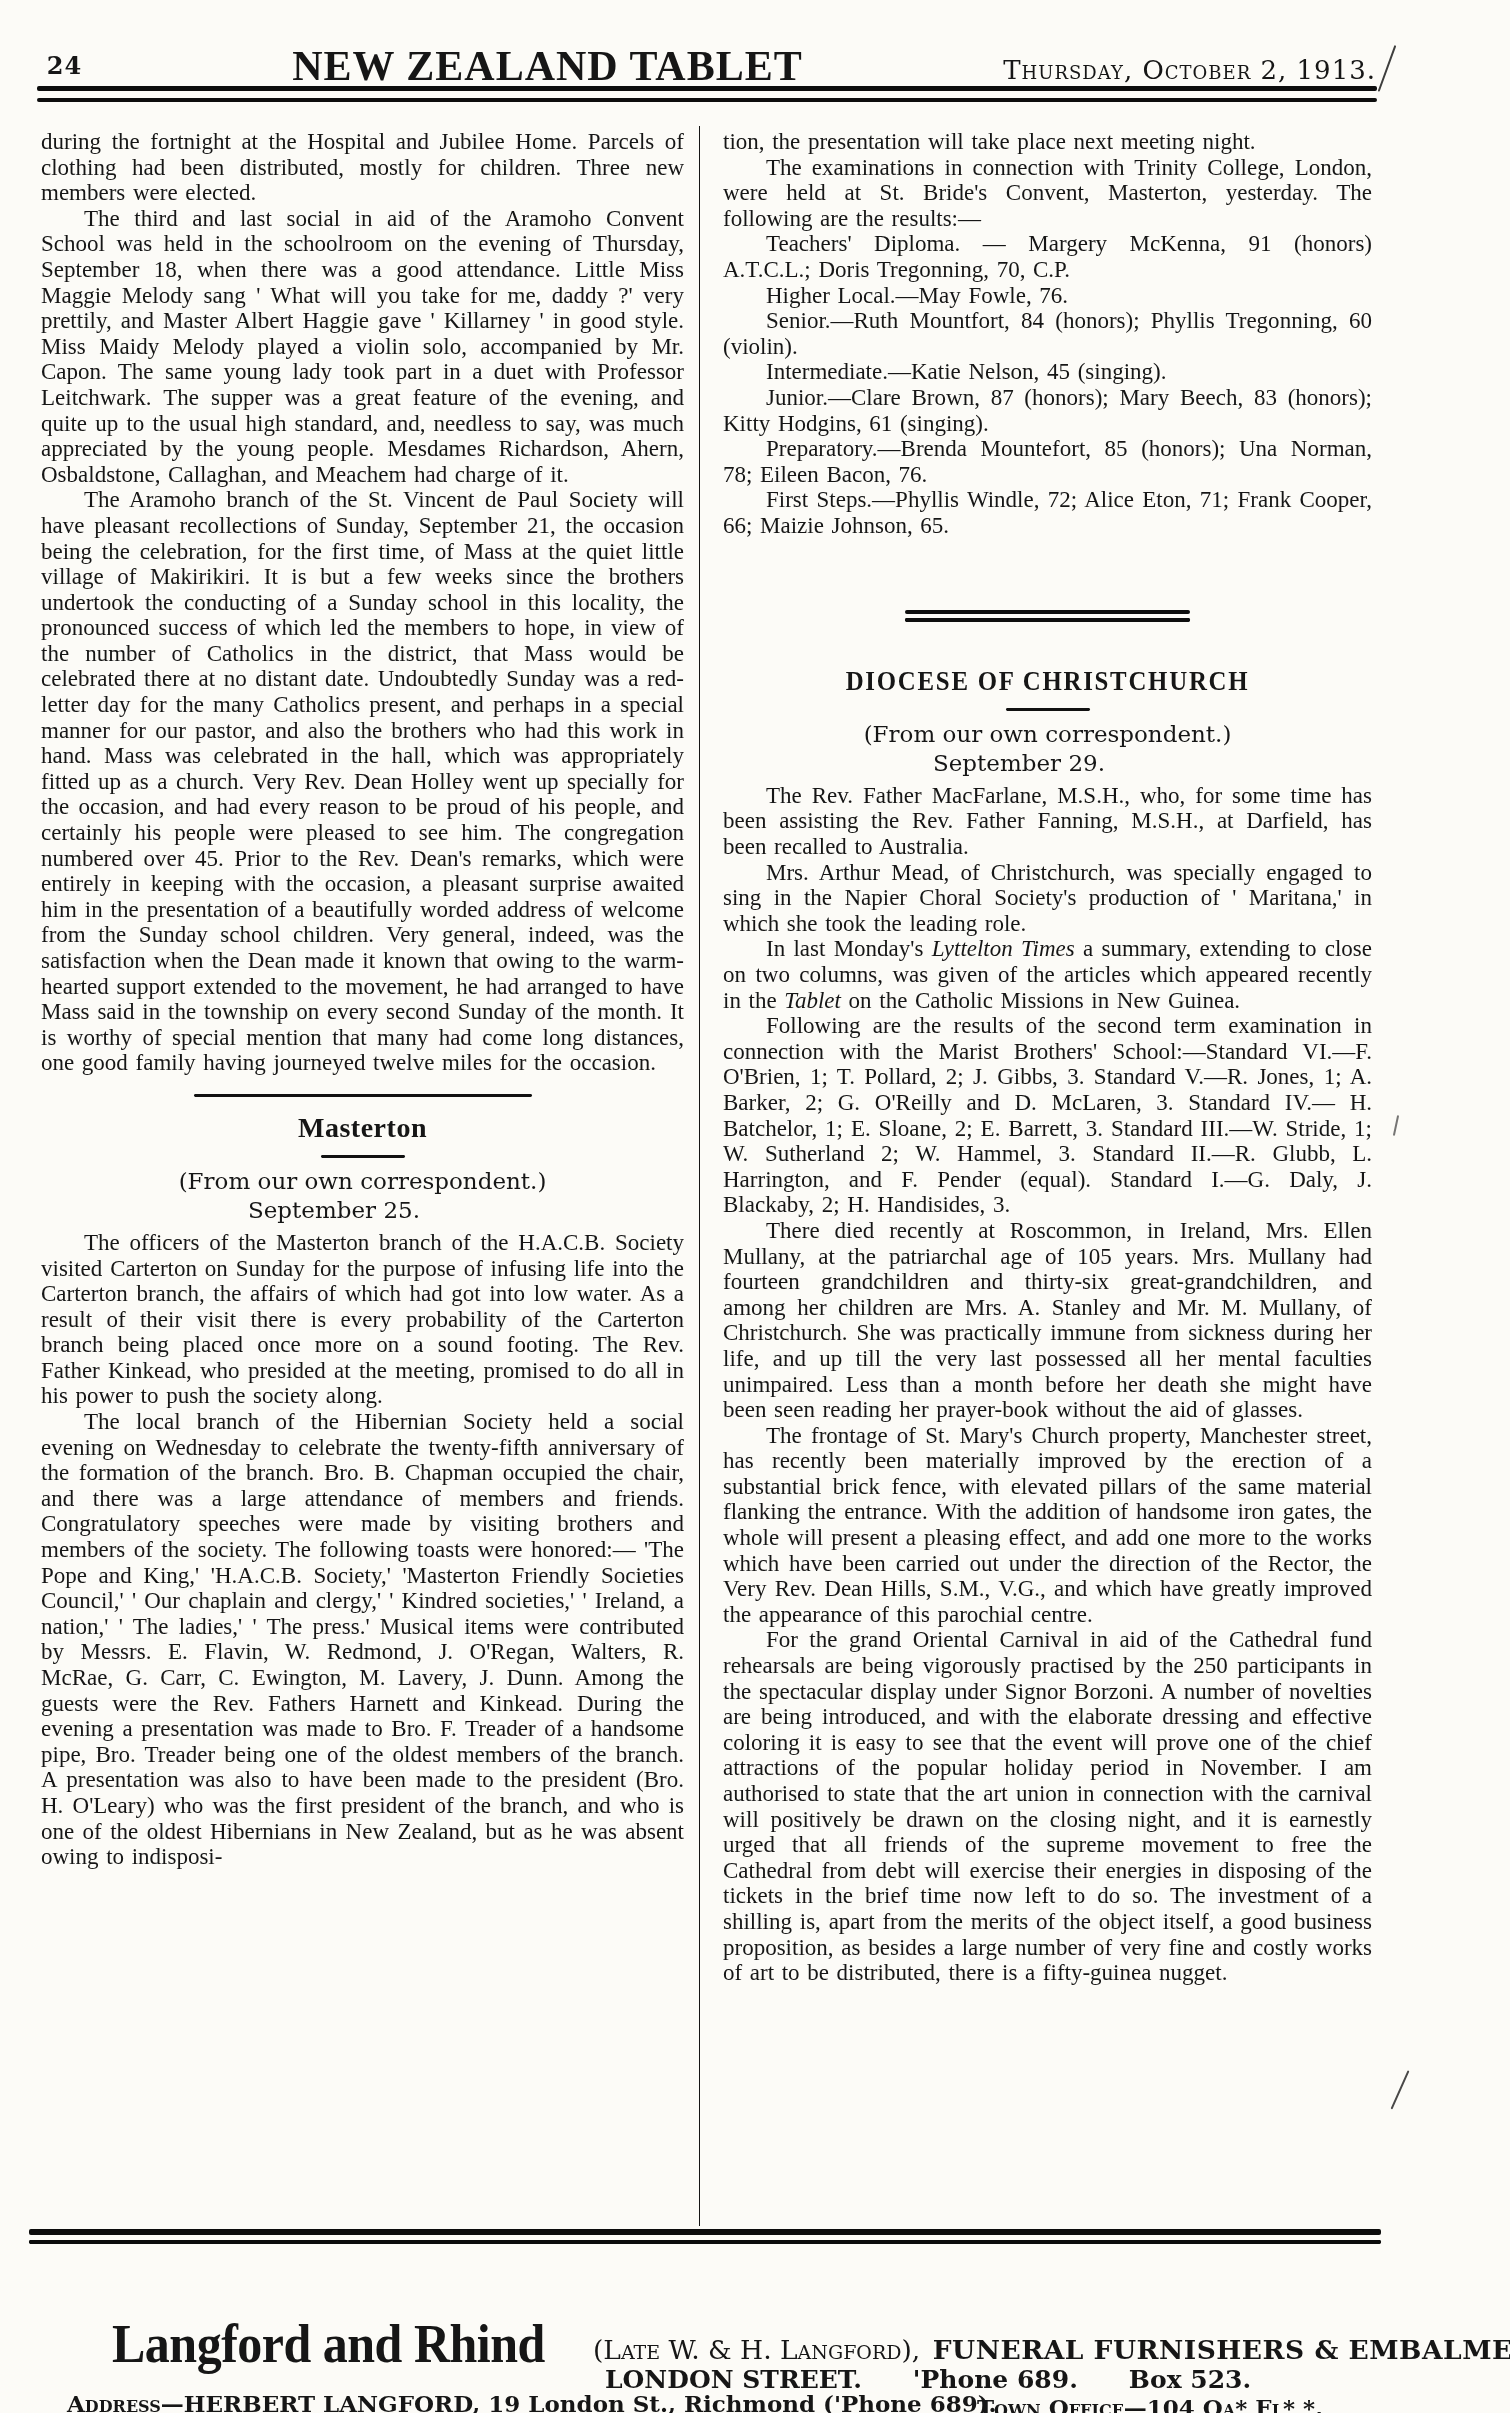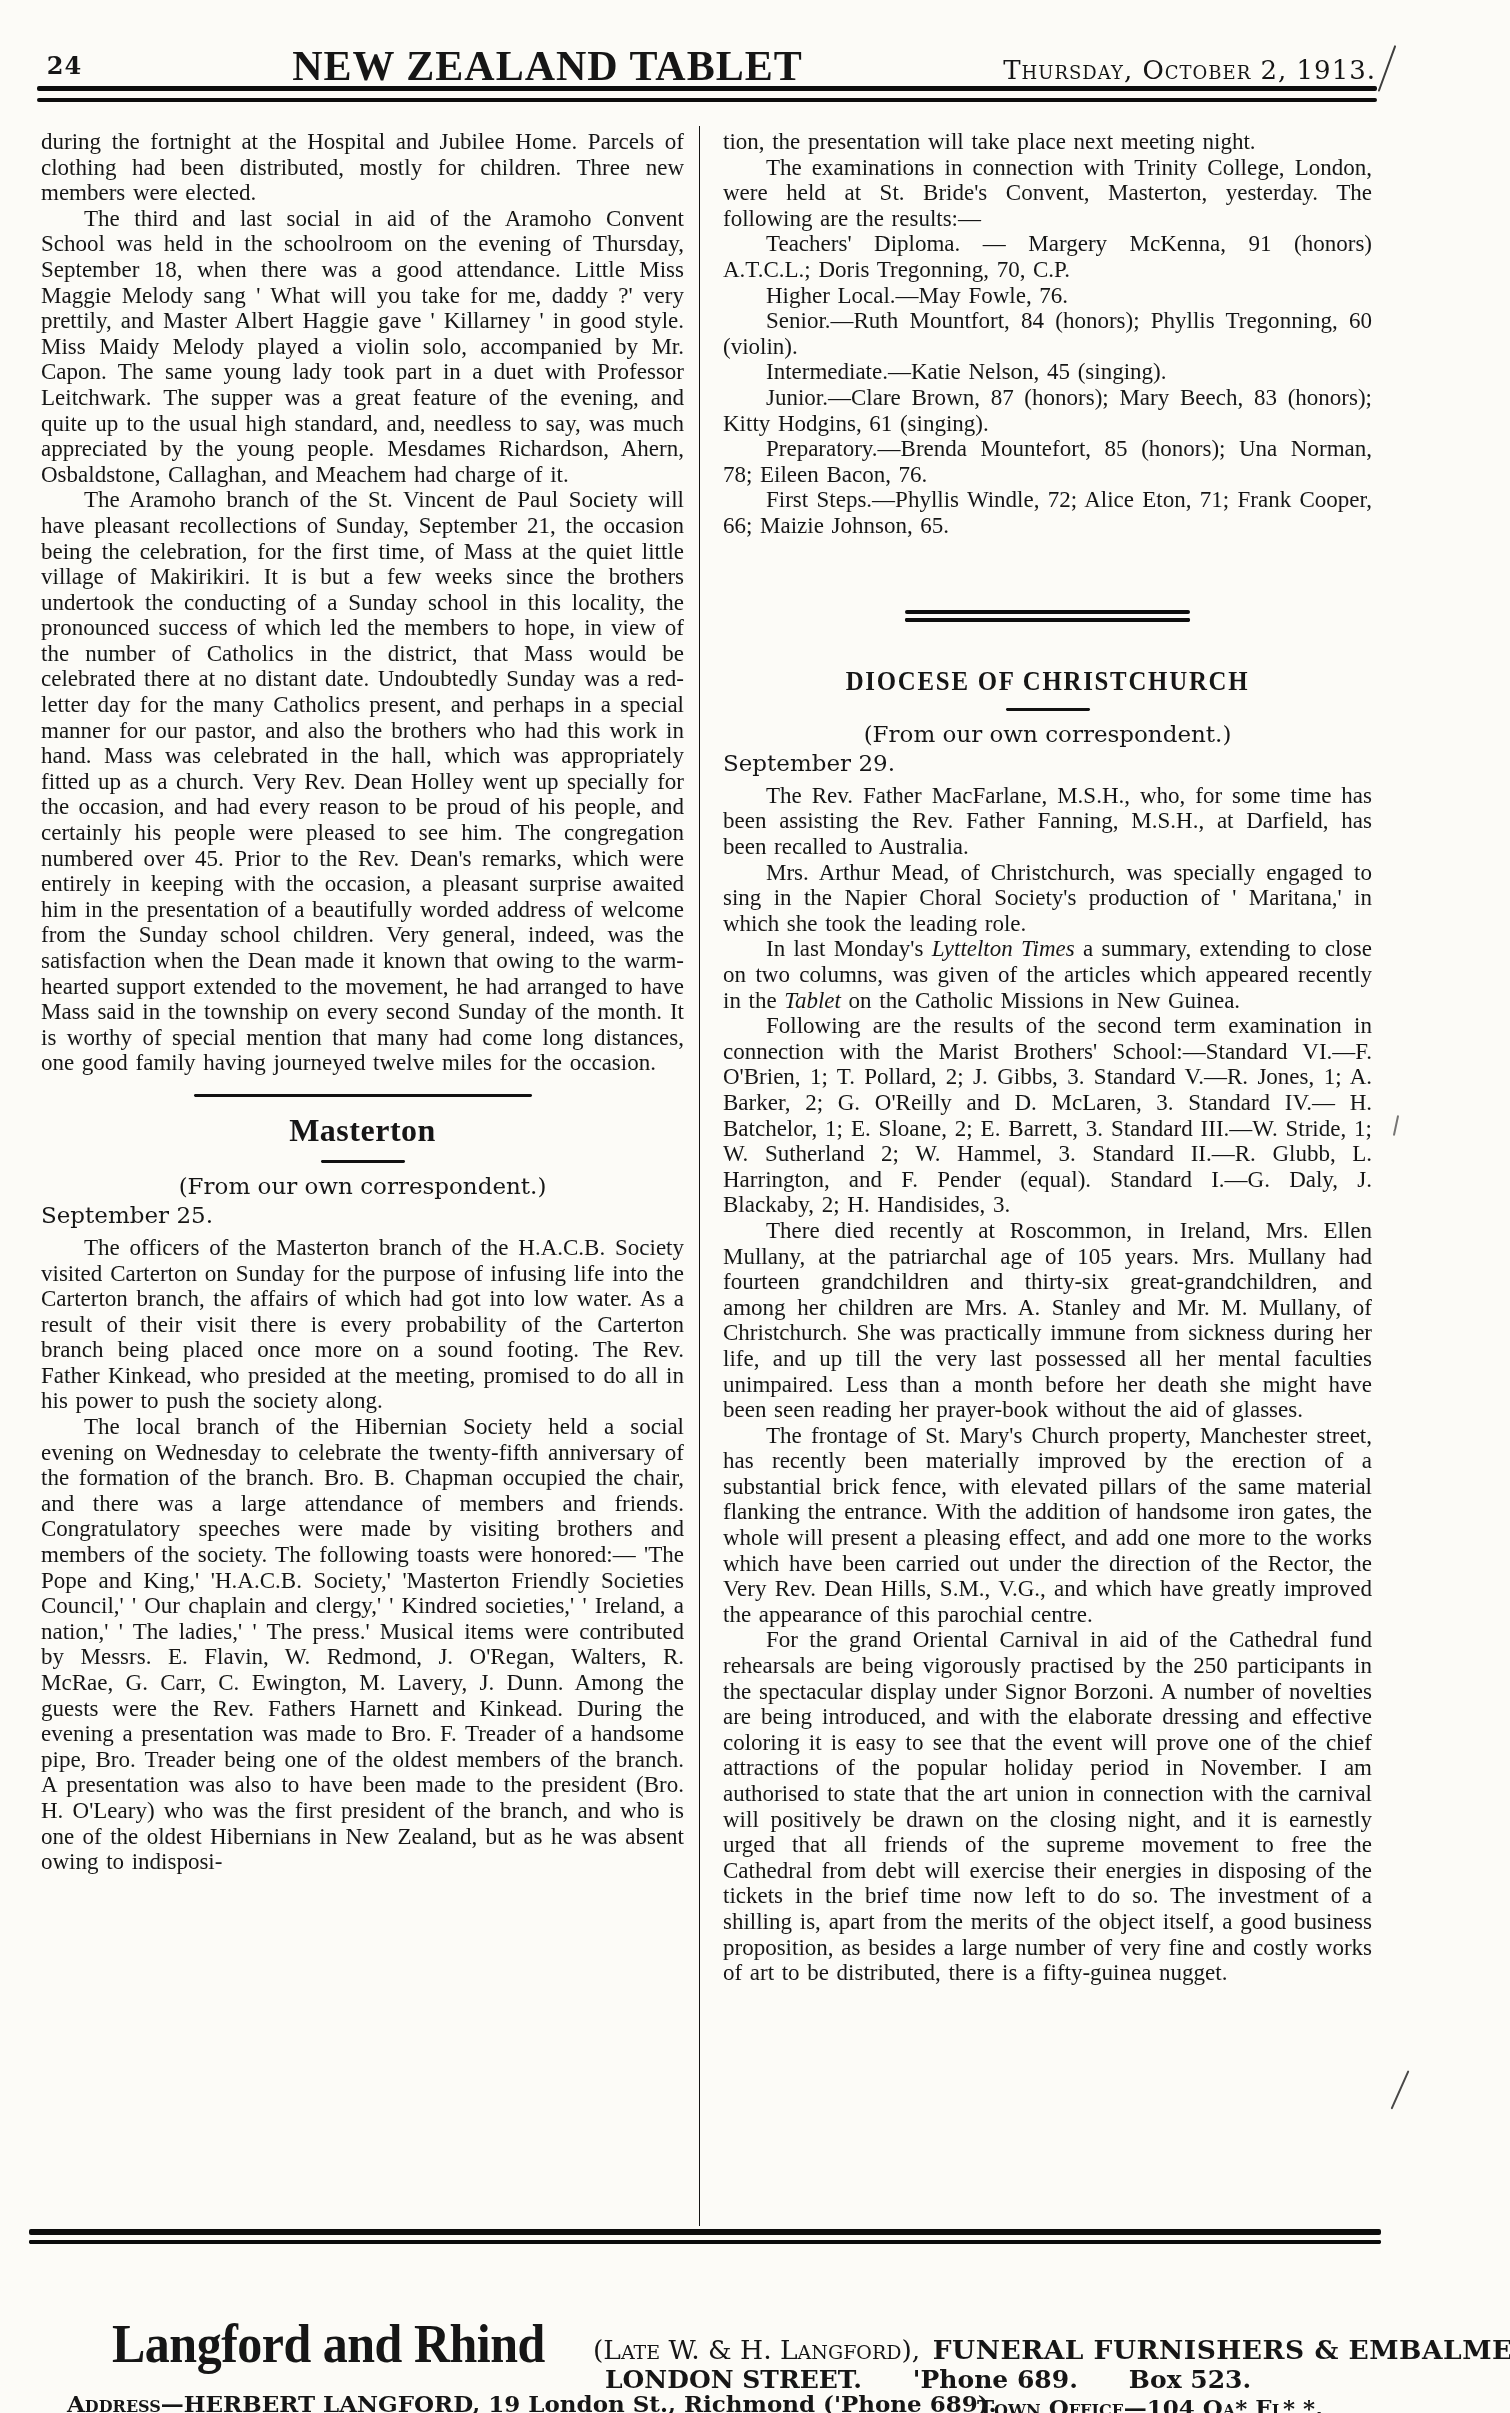--- a/index.html
+++ b/index.html
@@ -33,25 +33,25 @@
   .col-right { left:723px; width:649px; }
   .col-divider { position:absolute; left:699px; top:126px; width:1.4px; height:2100px; background:#151515; }
   
   .rule-long  { width:338px; height:2.9px; background:#111; margin:18.3px auto 0 auto; border-radius:1.4px; }
   .rule-short { width:84px; height:2.4px; background:#111; margin:11.6px auto 10.6px auto; border-radius:1.4px; }
   .double-rule-sm { width:285px; margin:71px auto 0 auto; }
   .double-rule-sm .bar1 { height:4.8px; background:#0e0e0e; border-radius:1.9px; }
   .double-rule-sm .bar2 { height:3.4px; background:#0e0e0e; margin-top:3.9px; border-radius:1.4px; }
   h2.section-head {
     margin:14.5px 0 0 0; text-align:center; font-family:"Liberation Serif", serif;
-    font-weight:bold; font-size:32px; letter-spacing:0.5px;
+    font-weight:bold; font-size:28px; letter-spacing:0.5px;
   }
   h2.diocese { font-size:27px; letter-spacing:1.9px; margin-top:44px; transform:scaleX(0.92); }
   .byline  { text-align:center; font-size:23px; margin:7.7px 0 1.9px 0; }
-  .dateline { text-align:left; font-size:23px; padding-right:57px; margin:2.9px 0 6.8px 0; }
+  .dateline { text-align:center; font-size:23px; padding-right:57px; margin:2.9px 0 6.8px 0; }
   .italic { font-style:italic; }
   
   .foot-rule { position:absolute; top:2229px; left:29px; width:1352px; }
   .foot-rule .bar1 { height:5.8px; background:#0c0c0c; border-radius:1.9px; }
   .foot-rule .bar2 { height:3.9px;  background:#0c0c0c; margin-top:5.3px; border-radius:1.4px; }
   .ad { position:absolute; left:0; top:2302px; width:1510px; height:159px; }
   .ad-name {
     position:absolute; left:112px; top:12.6px; margin:0;
     font-family:"Liberation Serif", serif; font-weight:bold; font-size:50px;
     letter-spacing:-0.5px; white-space:nowrap; transform:scaleY(1.08);

